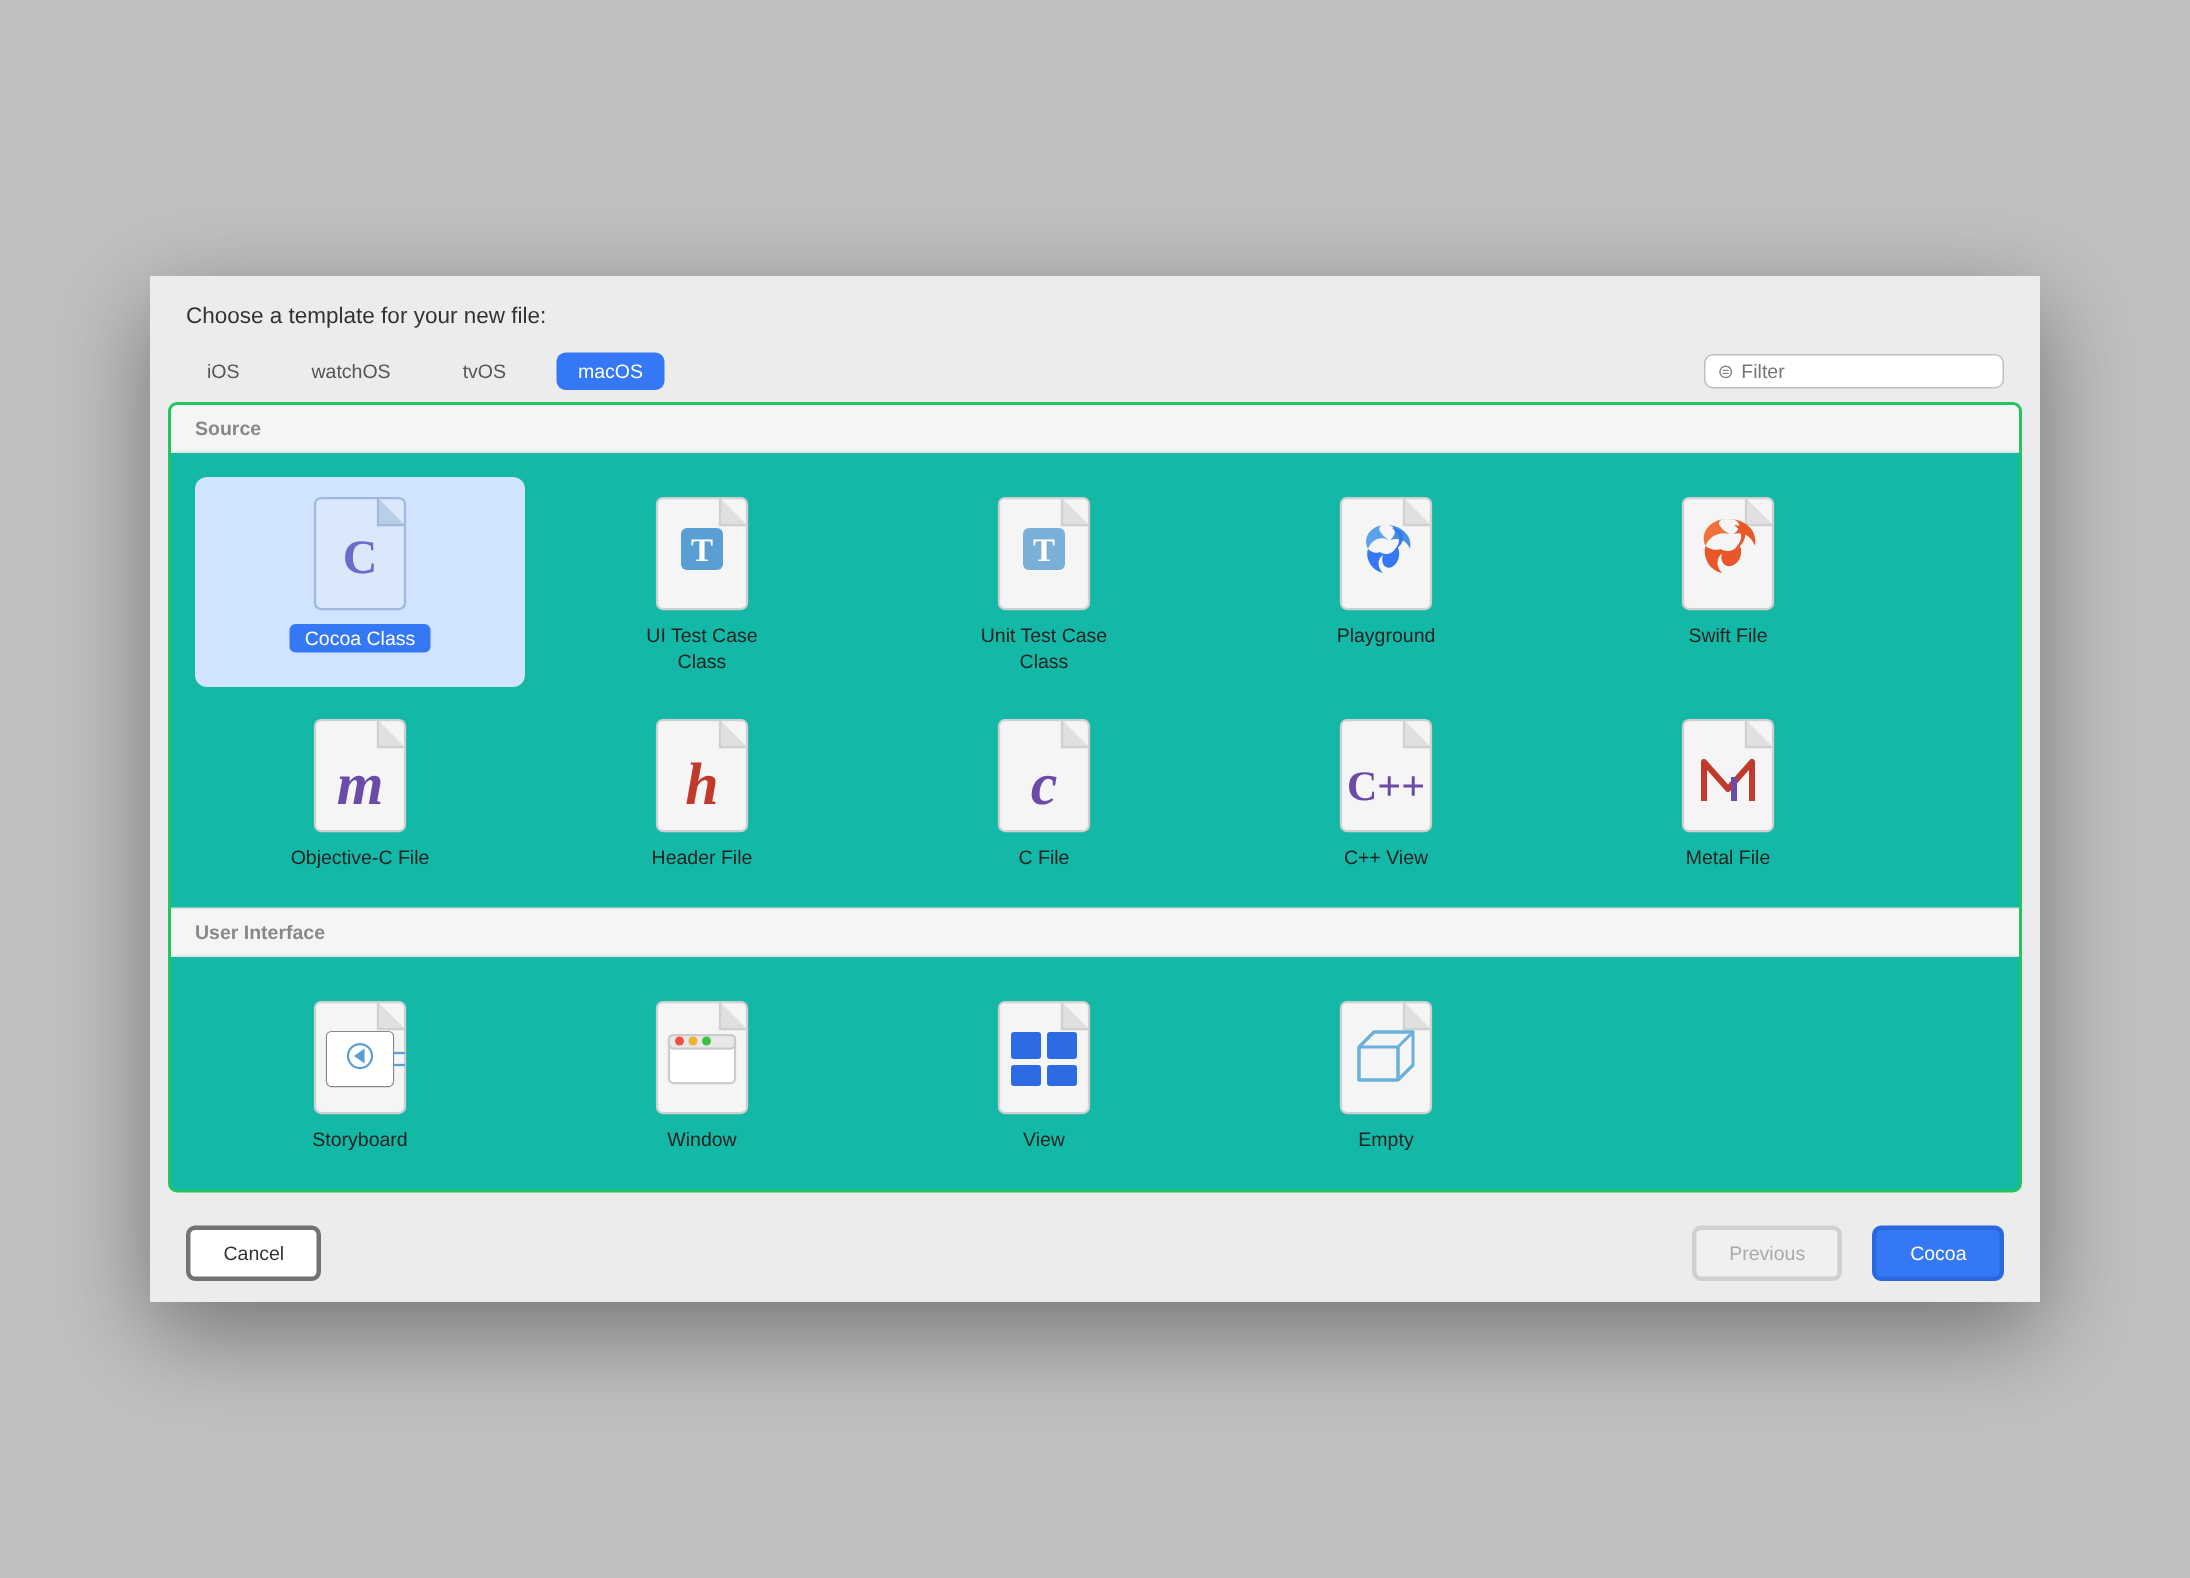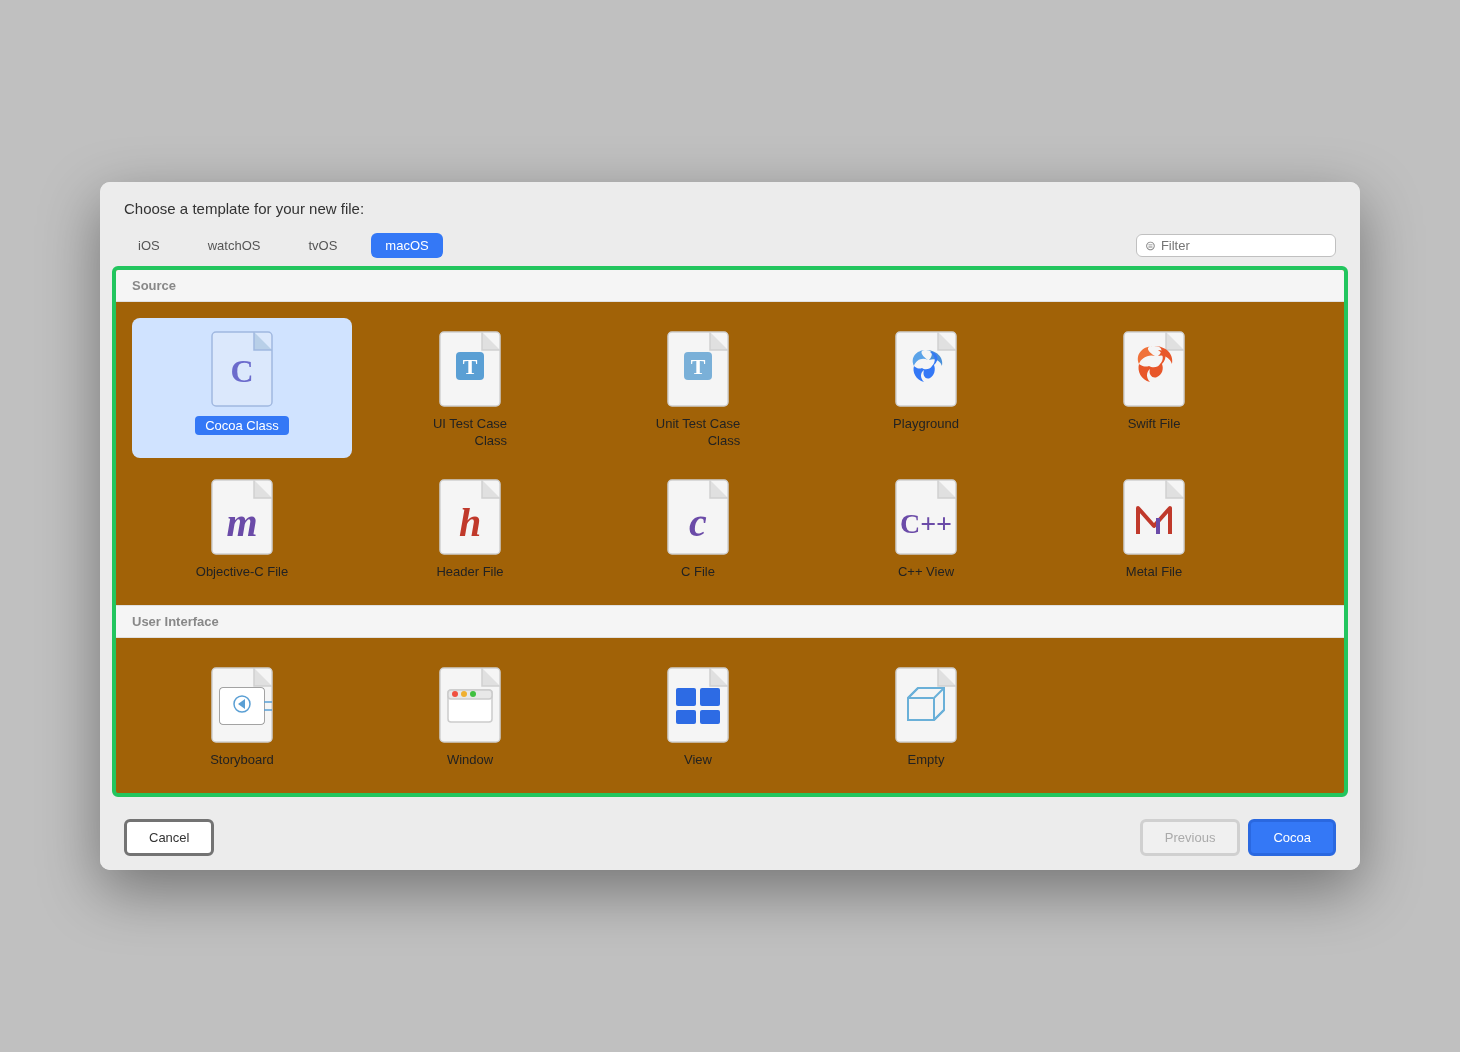--- a/index.html
+++ b/index.html
@@ -7,21 +7,21 @@
       background: #c0c0c0;
       font-family: -apple-system, BlinkMacSystemFont, 'Helvetica Neue', Arial, sans-serif;
       display: flex;
       align-items: center;
       justify-content: center;
       min-height: 100vh;
       padding: 20px;
     }
     .dialog {
       background: #ececec;
-      border-radius: 10px;
+      border-radius: 0;
       width: 1260px;
       box-shadow: 0 20px 60px rgba(0,0,0,0.4);
       overflow: hidden;
     }
     .dialog-title {
       padding: 18px 24px 10px;
       font-size: 15px;
       color: #333;
       background: #ececec;
     }
@@ -62,23 +62,23 @@
     }
     .filter-input {
       border: none;
       outline: none;
       background: transparent;
       font-size: 13px;
       color: #888;
       width: 100%;
     }
     .content-area {
-      background: #a16207;
+      background: #14b8a6;
       margin: 8px 12px;
-      border: 4px solid #22c55e;
+      border: 2px solid #22c55e;
       border-radius: 6px;
       overflow: hidden;
     }
     .section-header {
       padding: 8px 16px;
       font-size: 13px;
       font-weight: 600;
       color: #888;
       background: #f5f5f5;
       border-bottom: 1px solid #e0e0e0;
@@ -98,21 +98,21 @@
       border-radius: 8px;
       cursor: pointer;
       gap: 8px;
     }
     .item.selected {
       background: #d0e3ff;
     }
     .item-label {
       font-size: 13px;
       color: #222;
-      text-align: right;
+      text-align: center;
       line-height: 1.3;
     }
     .item.selected .item-label-badge {
       background: #3478f6;
       color: white;
       padding: 2px 10px;
       border-radius: 4px;
       font-size: 13px;
     }
     
@@ -151,21 +151,21 @@
       border-color: #2a68e0;
     }
     .btn.disabled {
       background: #f0f0f0;
       color: #aaa;
       border-color: #d0d0d0;
       cursor: default;
     }
     .btn-group {
       display: flex;
-      gap: 8px;
+      gap: 20px;
     }
   </style>
 </head>
 <body>
 
 <div class="dialog">
 
   <div class="dialog-title">Choose a template for your new file:</div>
 
   <div class="tab-bar">

